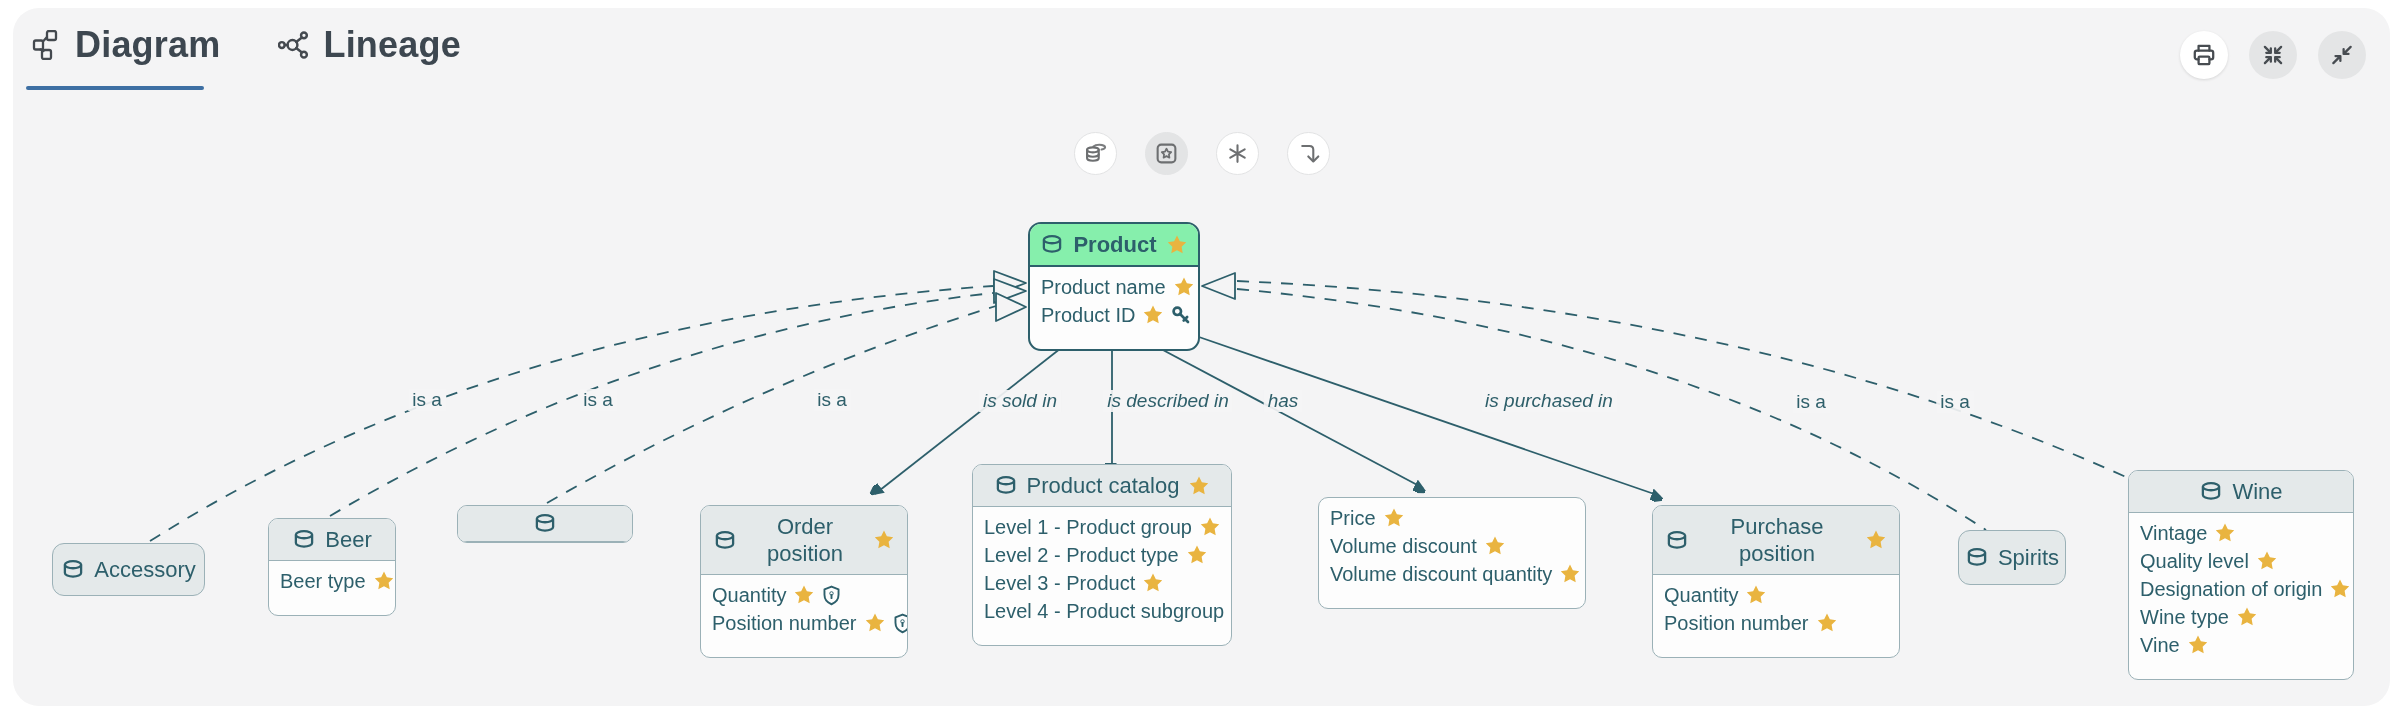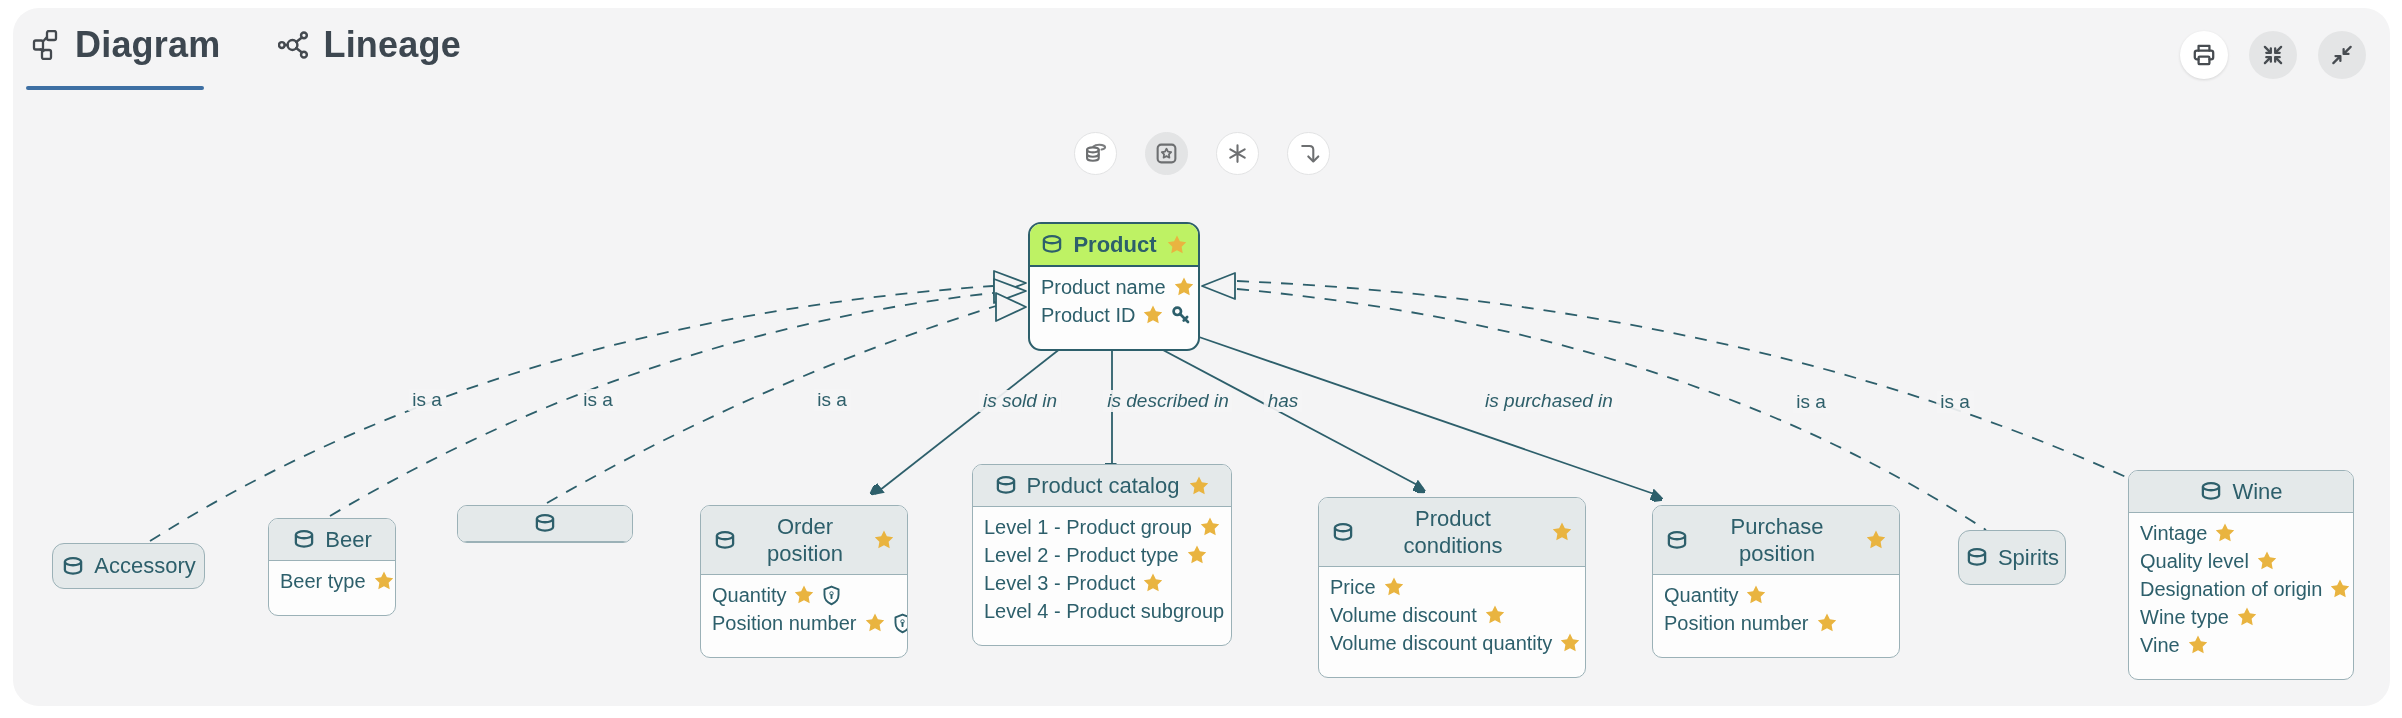--- a/index.html
+++ b/index.html
@@ -49,21 +49,21 @@
     position:absolute; background:#fdfdfd; border:1.5px solid #9bb1b7; border-radius:10px;
     color:#2d5f6b; overflow:hidden;
   }
   .entity .hd {
     background:#e4e9ea; border-bottom:1.5px solid #9bb1b7; display:flex; align-items:center;
     justify-content:center; gap:9px; font-size:22px; padding:7px 12px; text-align:center; line-height:27px;
   }
   .entity .rows { padding:6px 11px 20px;text-align:center; }
   .entity .row { display:flex; align-items:center; gap:7px; font-size:20px; line-height:28px; white-space:nowrap; }
   .entity.selected { border:2.5px solid #2d5f6b; border-radius:13px; }
-  .entity.selected .hd { background:#bef264; border-bottom-color:#2d5f6b; border-bottom-width:2.5px; font-weight:700; }
+  .entity.selected .hd { background:#86efac; border-bottom-color:#2d5f6b; border-bottom-width:2.5px; font-weight:700; }
   .single {
     position:absolute; display:flex; align-items:center; justify-content:center; gap:9px;
     background:#e4e9ea; border:1.5px solid #9bb1b7; border-radius:12px; color:#2d5f6b; font-size:22px;
   }
   .ic-star { width:22px; height:22px; fill:#e9b440; flex:none; }
   .ic-db { width:24px; height:21px; stroke:#2d5f6b; flex:none; }
   .ic-key { width:21px; height:21px; stroke:#2d5f6b; flex:none; }
   .ic-shield { width:19px; height:21px; stroke:#2d5f6b; fill:none; flex:none; }
 </style>
 </head>
@@ -227,21 +227,21 @@
       <svg class="ic-star">
           <use href="#sym-star"></use>
         </svg>
       <svg class="ic-key">
           <use href="#sym-key"></use>
         </svg>
     </div>
   </div>
 </div>
 
-<div class="single" style="left:52px;top:543px;width:153px;height:46px">
+<div class="single" style="left:52px;top:543px;width:153px;height:53px">
   <svg class="ic-db">
       <use href="#sym-db"></use>
     </svg>
   <span>Accessory</span>
 </div>
 
 <div class="entity" style="left:268px;top:518px;width:128px">
   <div class="hd">
     <svg class="ic-db">
         <use href="#sym-db"></use>
@@ -330,29 +330,20 @@
     <div class="row">
       <span>Level 4 - Product subgroup</span>
       <svg class="ic-star">
           <use href="#sym-star"></use>
         </svg>
     </div>
   </div>
 </div>
 
 <div class="entity" style="left:1318px;top:497px;width:268px">
-  <div class="hd">
-    <svg class="ic-db">
-        <use href="#sym-db"></use>
-      </svg>
-    <span>Product conditions</span>
-    <svg class="ic-star">
-        <use href="#sym-star"></use>
-      </svg>
-  </div>
   <div class="rows">
     <div class="row">
       <span>Price</span>
       <svg class="ic-star">
           <use href="#sym-star"></use>
         </svg>
     </div>
     <div class="row">
       <span>Volume discount</span>
       <svg class="ic-star">

